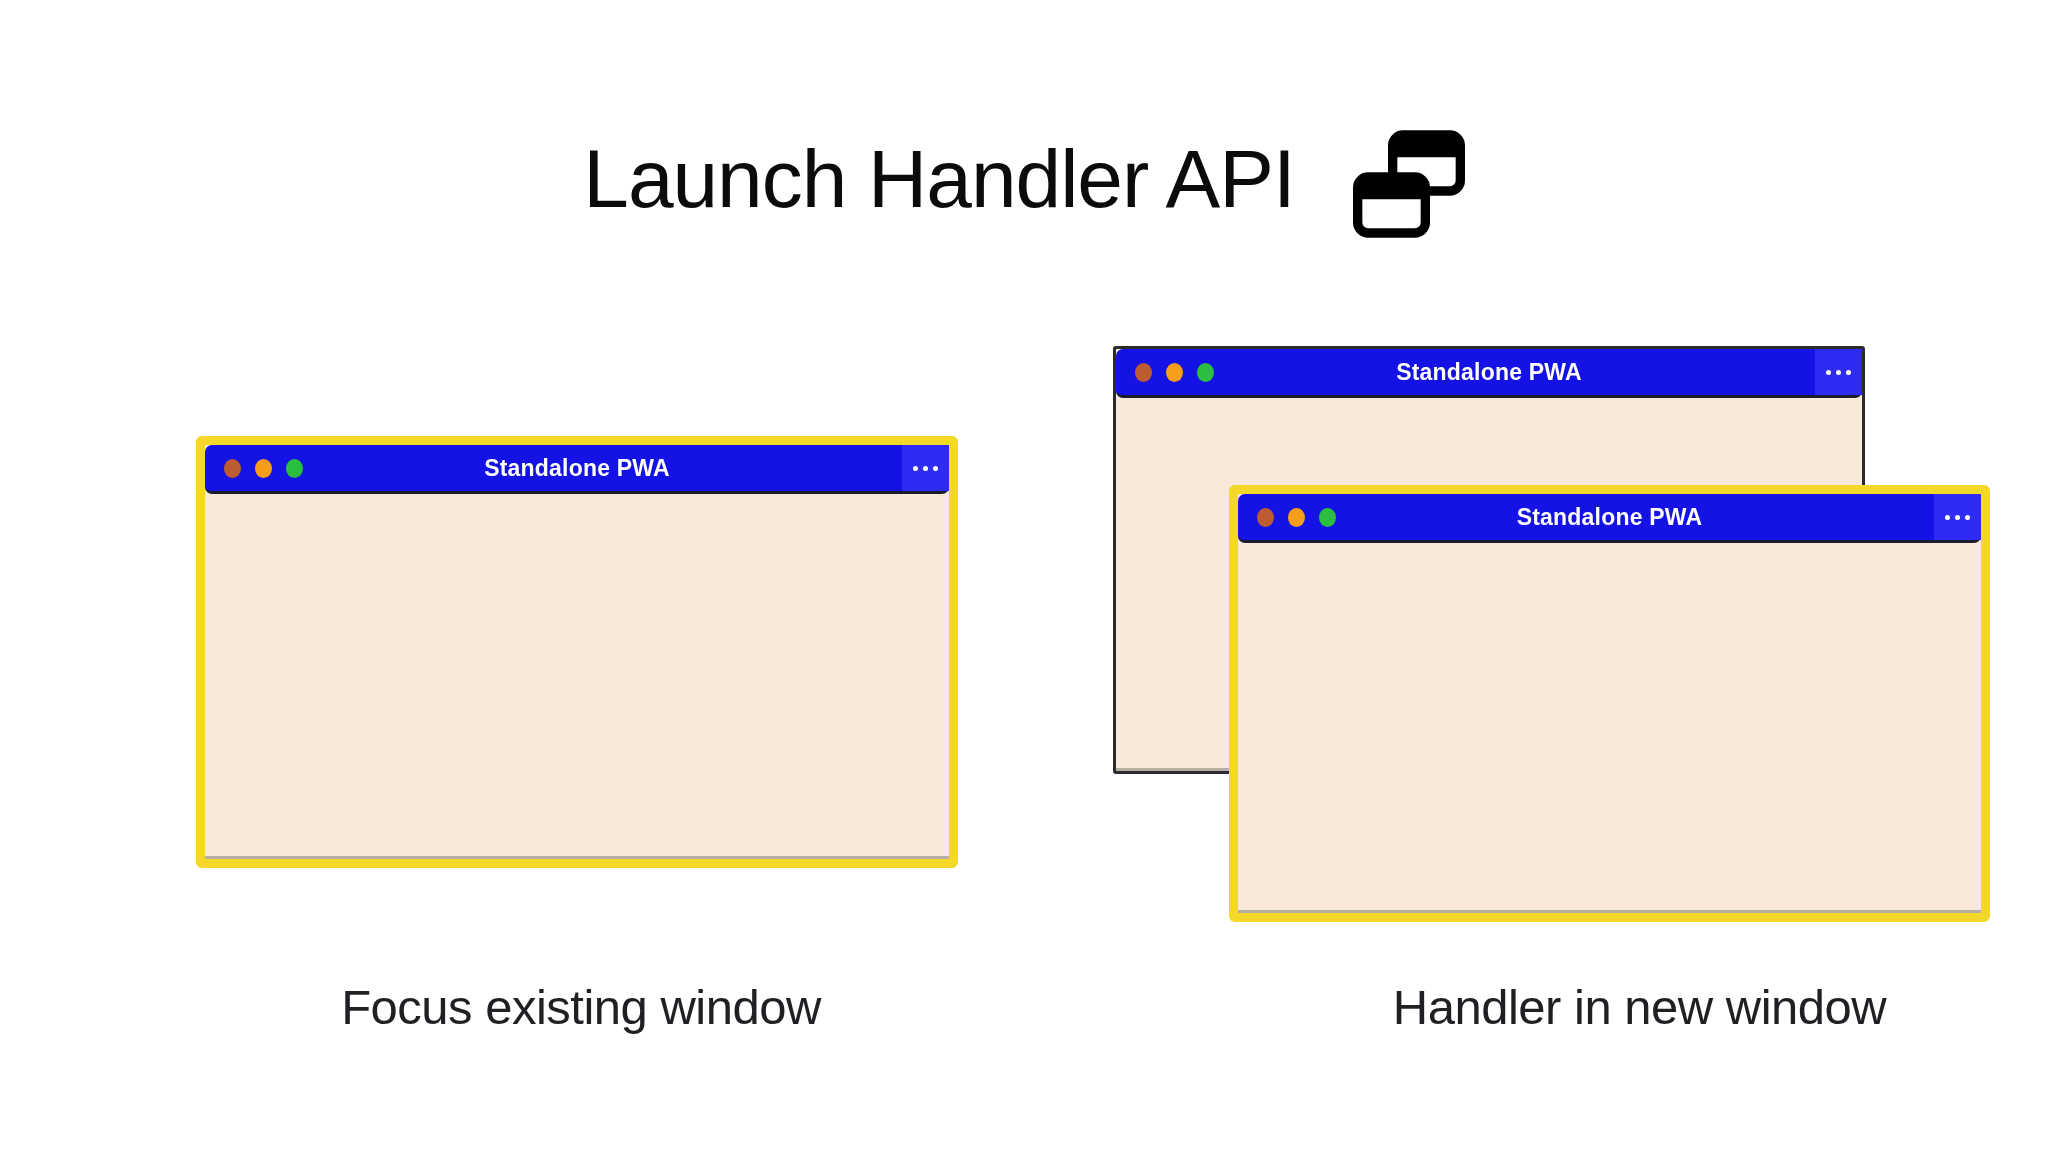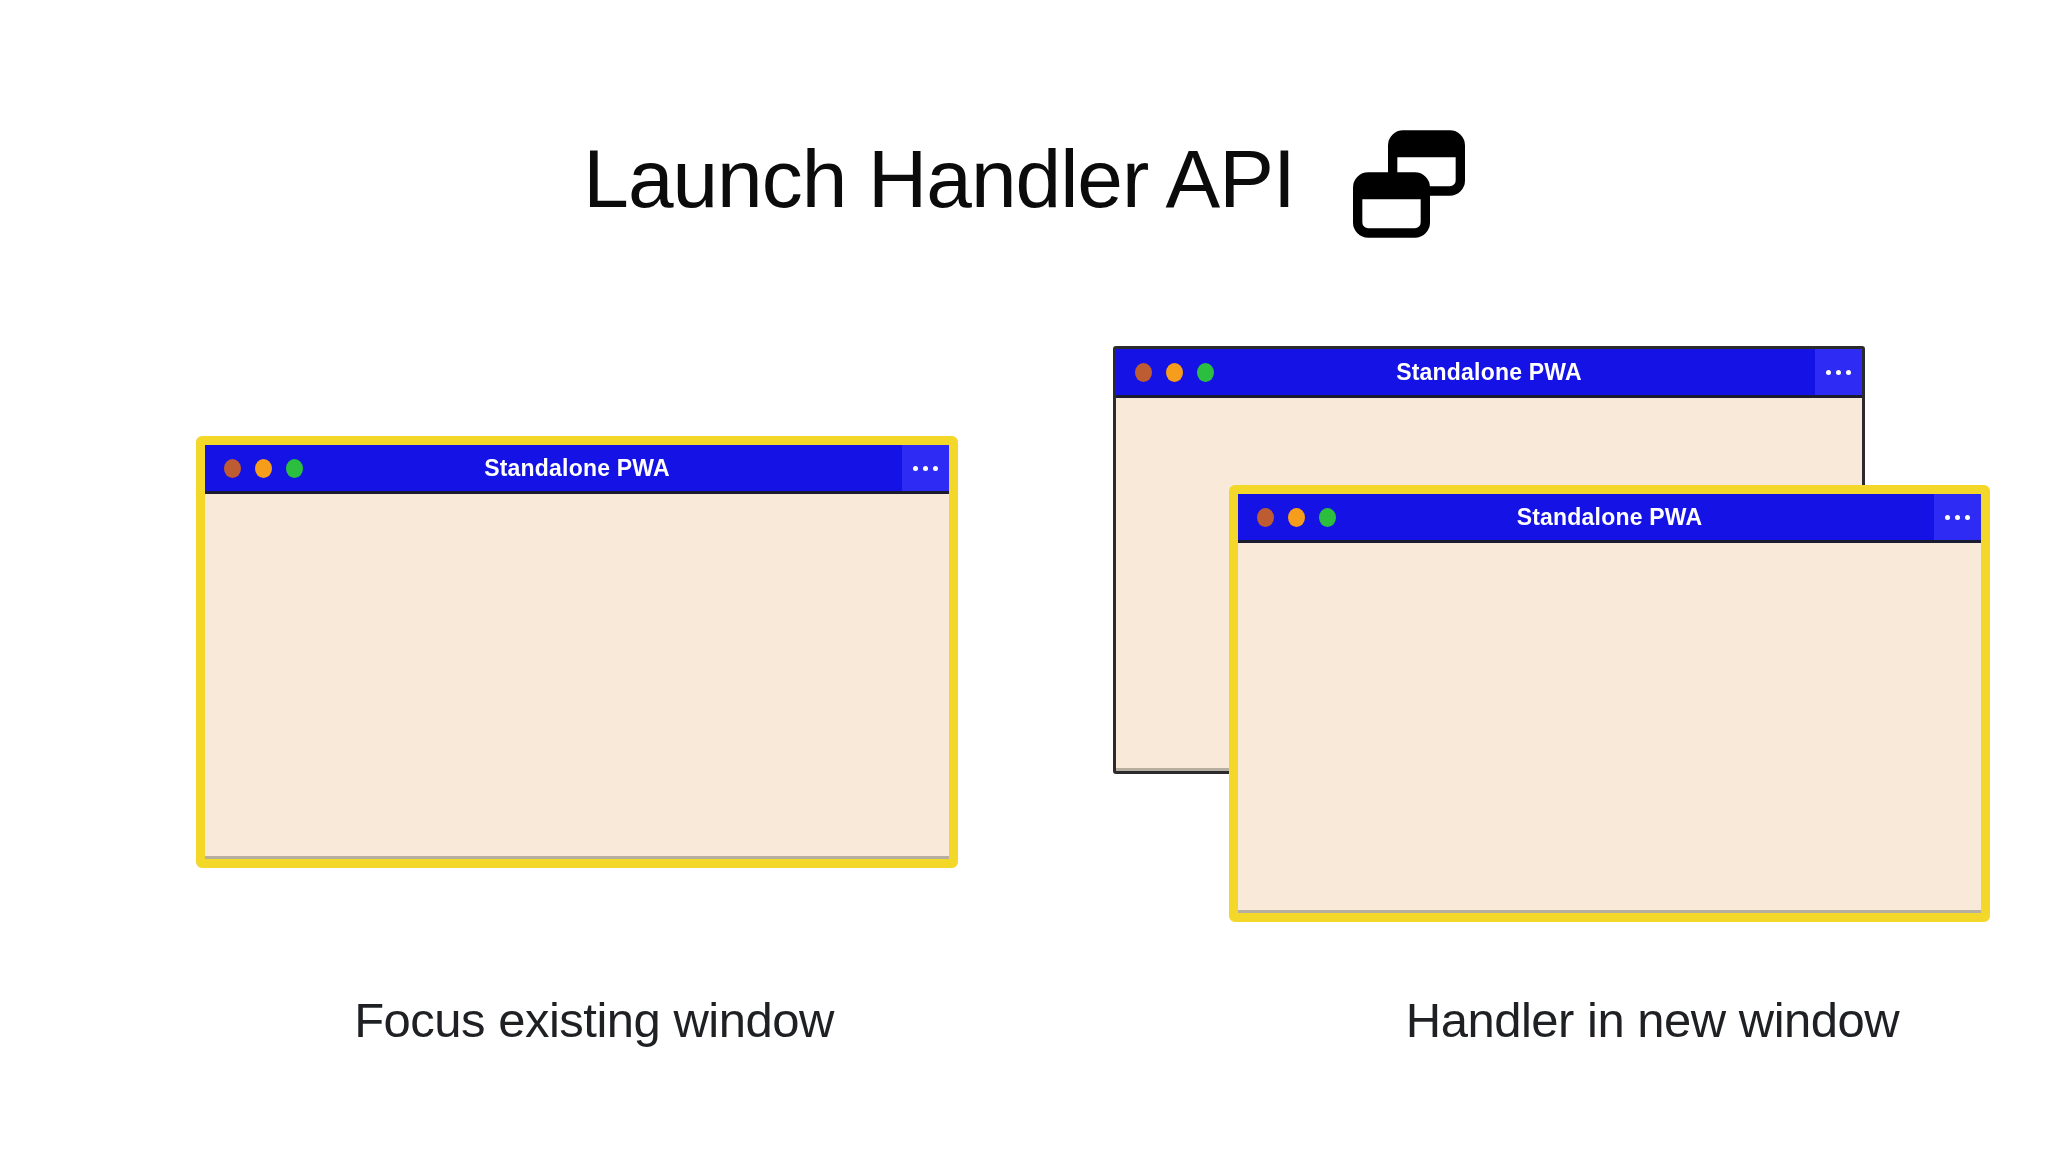--- a/index.html
+++ b/index.html
@@ -58,20 +58,21 @@
     border-radius: 3px;
   }
   .titlebar {
     position: relative;
     height: 46px;
     flex: 0 0 46px;
     background: var(--titlebar-blue, #1412E4);
     border-bottom: 3px solid #1c1c30;
     display: flex;
     align-items: center;
+    border-radius: 7px;
   }
   .traffic-lights {
     position: absolute;
     left: 19px;
     top: 0;
     bottom: 0;
     display: flex;
     align-items: center;
     gap: 14px;
   }
@@ -118,21 +119,21 @@
   }
 
   
   .win-left  { left: 196px;  top: 436px; width: 762px; height: 432px; z-index: 2; }
   .win-back  { left: 1113px; top: 346px; width: 752px; height: 428px; z-index: 1; }
   .win-front { left: 1229px; top: 485px; width: 761px; height: 437px; z-index: 3; }
 
   
   .caption {
     position: absolute;
-    margin: 17px;
+    margin: 4px;
     top: 975px;
     font-size: 49px;
     font-weight: 400;
     color: #1f2023;
     text-align: center;
     letter-spacing: -0.5px;
   }
   .caption-left  { left: 196px;  width: 762px; }
   .caption-right { left: 1255px; width: 761px; }
 </style>

